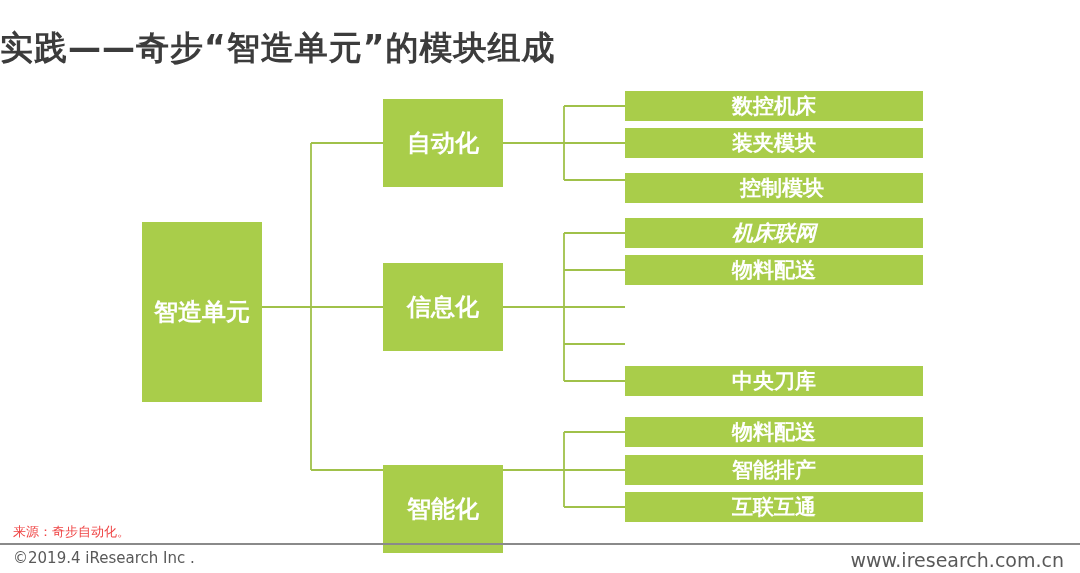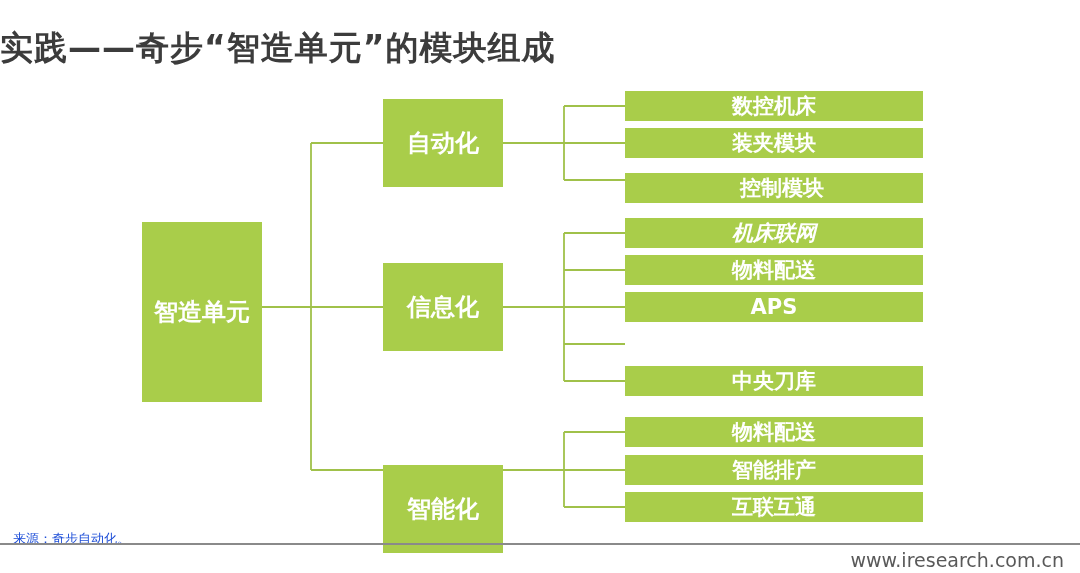--- a/index.html
+++ b/index.html
@@ -21,21 +21,21 @@
     text-align:center; line-height:1;
   }
   .root   { left:118px; top:222px; width:120px; height:180px; font-size:24px;margin-left:24px; }
   .branch { left:383px; width:120px; height:88px; font-size:24px; }
   .b0 { top:99px; }  .b1 { top:263px; }  .b2 { top:426px;margin-top:39px; }
   .leaf   { left:625px; width:298px; height:30px; font-size:21px; }
   .l0 { top:91px; }  .l1 { top:128px; } .l2  { top:173px;padding-left:16px; }
   .l3 { top:218px;font-style:italic; } .l4 { top:255px; } .l5  { top:292px; }
   .l6 { top:329px; } .l7 { top:366px; } .l8  { top:417px; }
   .l9 { top:455px; } .l10 { top:492px; }
-  .footer-source   { position:absolute; left:13px;  top:523px; font-size:13px; color:#1d4ed8;margin-top:7px; }
+  .footer-source   { position:absolute; left:13px;  top:523px; font-size:13px; color:#ef4444; }
   .footer-rule     { position:absolute; left:0;     top:543px; width:1080px; height:2px; background:#8a8a8a; }
   .footer-copyright{ position:absolute; left:13px;  top:549px; font-size:15px; color:#595959; }
   .footer-website  { position:absolute; right:16px; top:549px; font-size:19px; color:#595959; }
 </style>
 </head>
 <body>
 
 <div class="canvas">
 
   <h1 class="title">实践——奇步“智造单元”的模块组成</h1>
@@ -73,23 +73,23 @@
 
   <div class="node branch b0">自动化</div>
   <div class="node branch b1">信息化</div>
   <div class="node branch b2">智能化</div>
 
   <div class="node leaf l0">数控机床</div>
   <div class="node leaf l1">装夹模块</div>
   <div class="node leaf l2">控制模块</div>
   <div class="node leaf l3">机床联网</div>
   <div class="node leaf l4">物料配送</div>
-  <div class="node leaf l5">APS</div>
   <div class="node leaf l8">物料配送</div>
   <div class="node leaf l7">中央刀库</div>
   <div class="node leaf l10">互联互通</div>
   <div class="node leaf l9">智能排产</div>
 
   <div class="footer-source">来源：奇步自动化。</div>
   <div class="footer-rule"></div>
+  <div class="footer-copyright">©2019.4 iResearch Inc .</div>
   <div class="footer-website">www.iresearch.com.cn</div>
 
 </div>
 
 </body></html>

